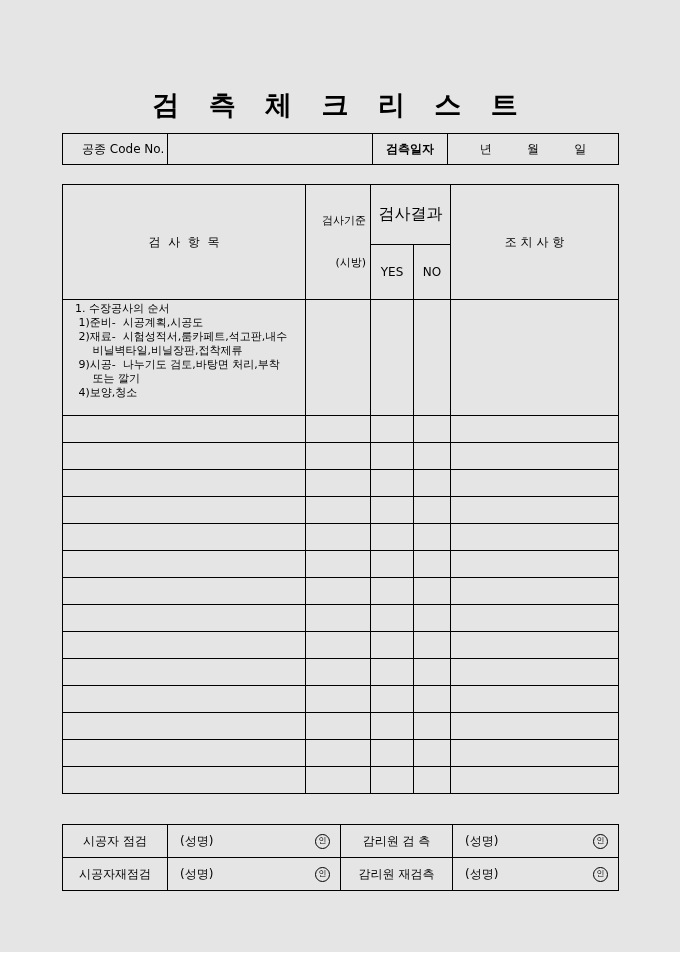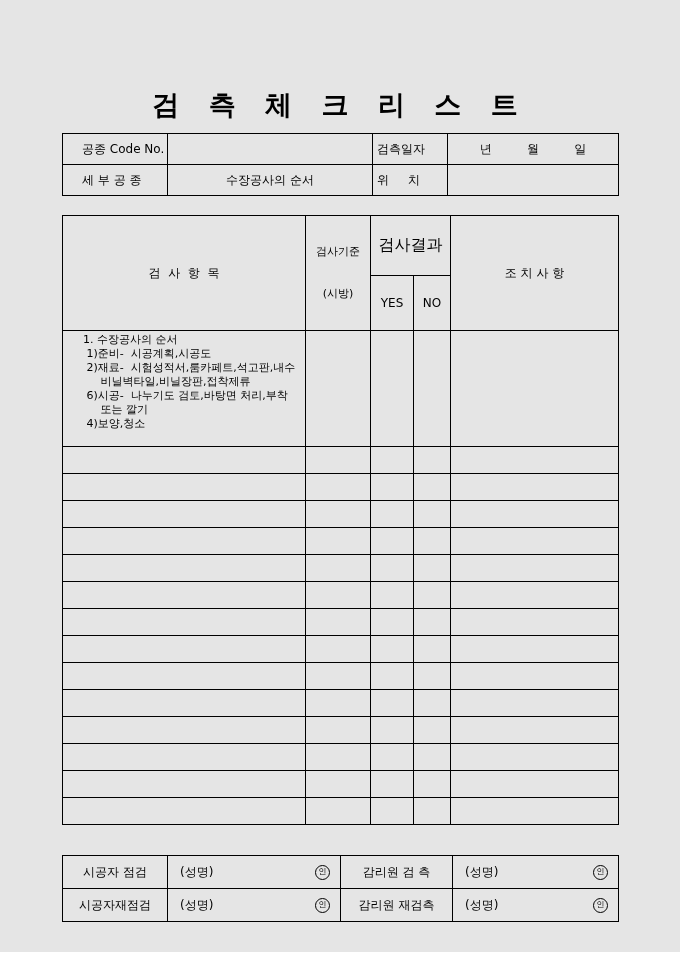--- a/index.html
+++ b/index.html
@@ -29,40 +29,40 @@
   }
   td {
     border: 1px solid #000000;
     font-size: 12px;
     padding: 1px 4px;
     overflow: hidden;
   }
   
   .header-table tr { height: 31px; }
   .hdr-label { padding-left: 19px; white-space: pre; text-align: left; }
-  .hdr-label2 { white-space: pre; }
+  .hdr-label2 { text-align: center; white-space: pre; font-weight: bold; }
   .hdr-value { text-align: center; }
   .date-cell { padding: 0; }
   .date-flex {
     display: flex;
     justify-content: space-around;
     align-items: center;
     height: 100%;
     padding: 0 14px;
   }
   
   .main-table { margin-top: 19px; }
   .main-table .hdr-row-top { height: 19px; }
   .main-table .hdr-row-bottom { height: 22px; }
   .main-table td.center { text-align: center; vertical-align: middle; white-space: pre; }
-  .main-table .std-line { line-height: 14px; font-size: 11px; text-align: center; }
+  .main-table .std-line { line-height: 14px; font-size: 11px; text-align: right; }
   .result-hdr { font-size: 16px; }
   .content-row { height: 116px; }
   .content-row td { vertical-align: top; }
-  .item-cell { padding: 2px 20px; }
+  .item-cell { padding: 2px 12px; }
   .item-line {
     white-space: pre;
     font-size: 11px;
     line-height: 14px;
   }
   .empty-row { height: 27px; }
   
   .footer-table { margin-top: 30px; }
   .footer-table tr { height: 33px; }
   .sig-label { text-align: center; white-space: pre; }
@@ -108,26 +108,20 @@
         <td class="hdr-value"></td>
         <td class="hdr-label2">검측일자</td>
         <td class="date-cell">
           <div class="date-flex">
             <span>년</span>
             <span>월</span>
             <span>일</span>
           </div>
         </td>
       </tr>
-      <tr>
-        <td class="hdr-label">세 부 공 종</td>
-        <td class="hdr-value">수장공사의 순서</td>
-        <td class="hdr-label2">위     치</td>
-        <td class="hdr-value"></td>
-      </tr>
     </tbody>
   </table>
 
   <table class="main-table">
     <colgroup>
       <col style="width:243px">
         <col style="width:65px">
         <col style="width:43px">
         <col style="width:37px">
         <col style="width:168px">
@@ -145,21 +139,21 @@
       <tr class="hdr-row-bottom">
         <td class="center">YES</td>
         <td class="center">NO</td>
       </tr>
       <tr class="content-row">
         <td class="item-cell">
             <div class="item-line">1. 수장공사의 순서</div>
             <div class="item-line"> 1)준비-  시공계획,시공도</div>
             <div class="item-line"> 2)재료-  시험성적서,룸카페트,석고판,내수</div>
             <div class="item-line">     비닐벽타일,비닐장판,접착제류</div>
-            <div class="item-line"> 6)시공-  나누기도 검토,바탕면 처리,부착</div>
+            <div class="item-line"> 9)시공-  나누기도 검토,바탕면 처리,부착</div>
             <div class="item-line">     또는 깔기</div>
             <div class="item-line"> 4)보양,청소</div>
           </td>
         <td></td>
         <td></td>
         <td></td>
         <td></td>
       </tr>
     </tbody>
     <tbody>

